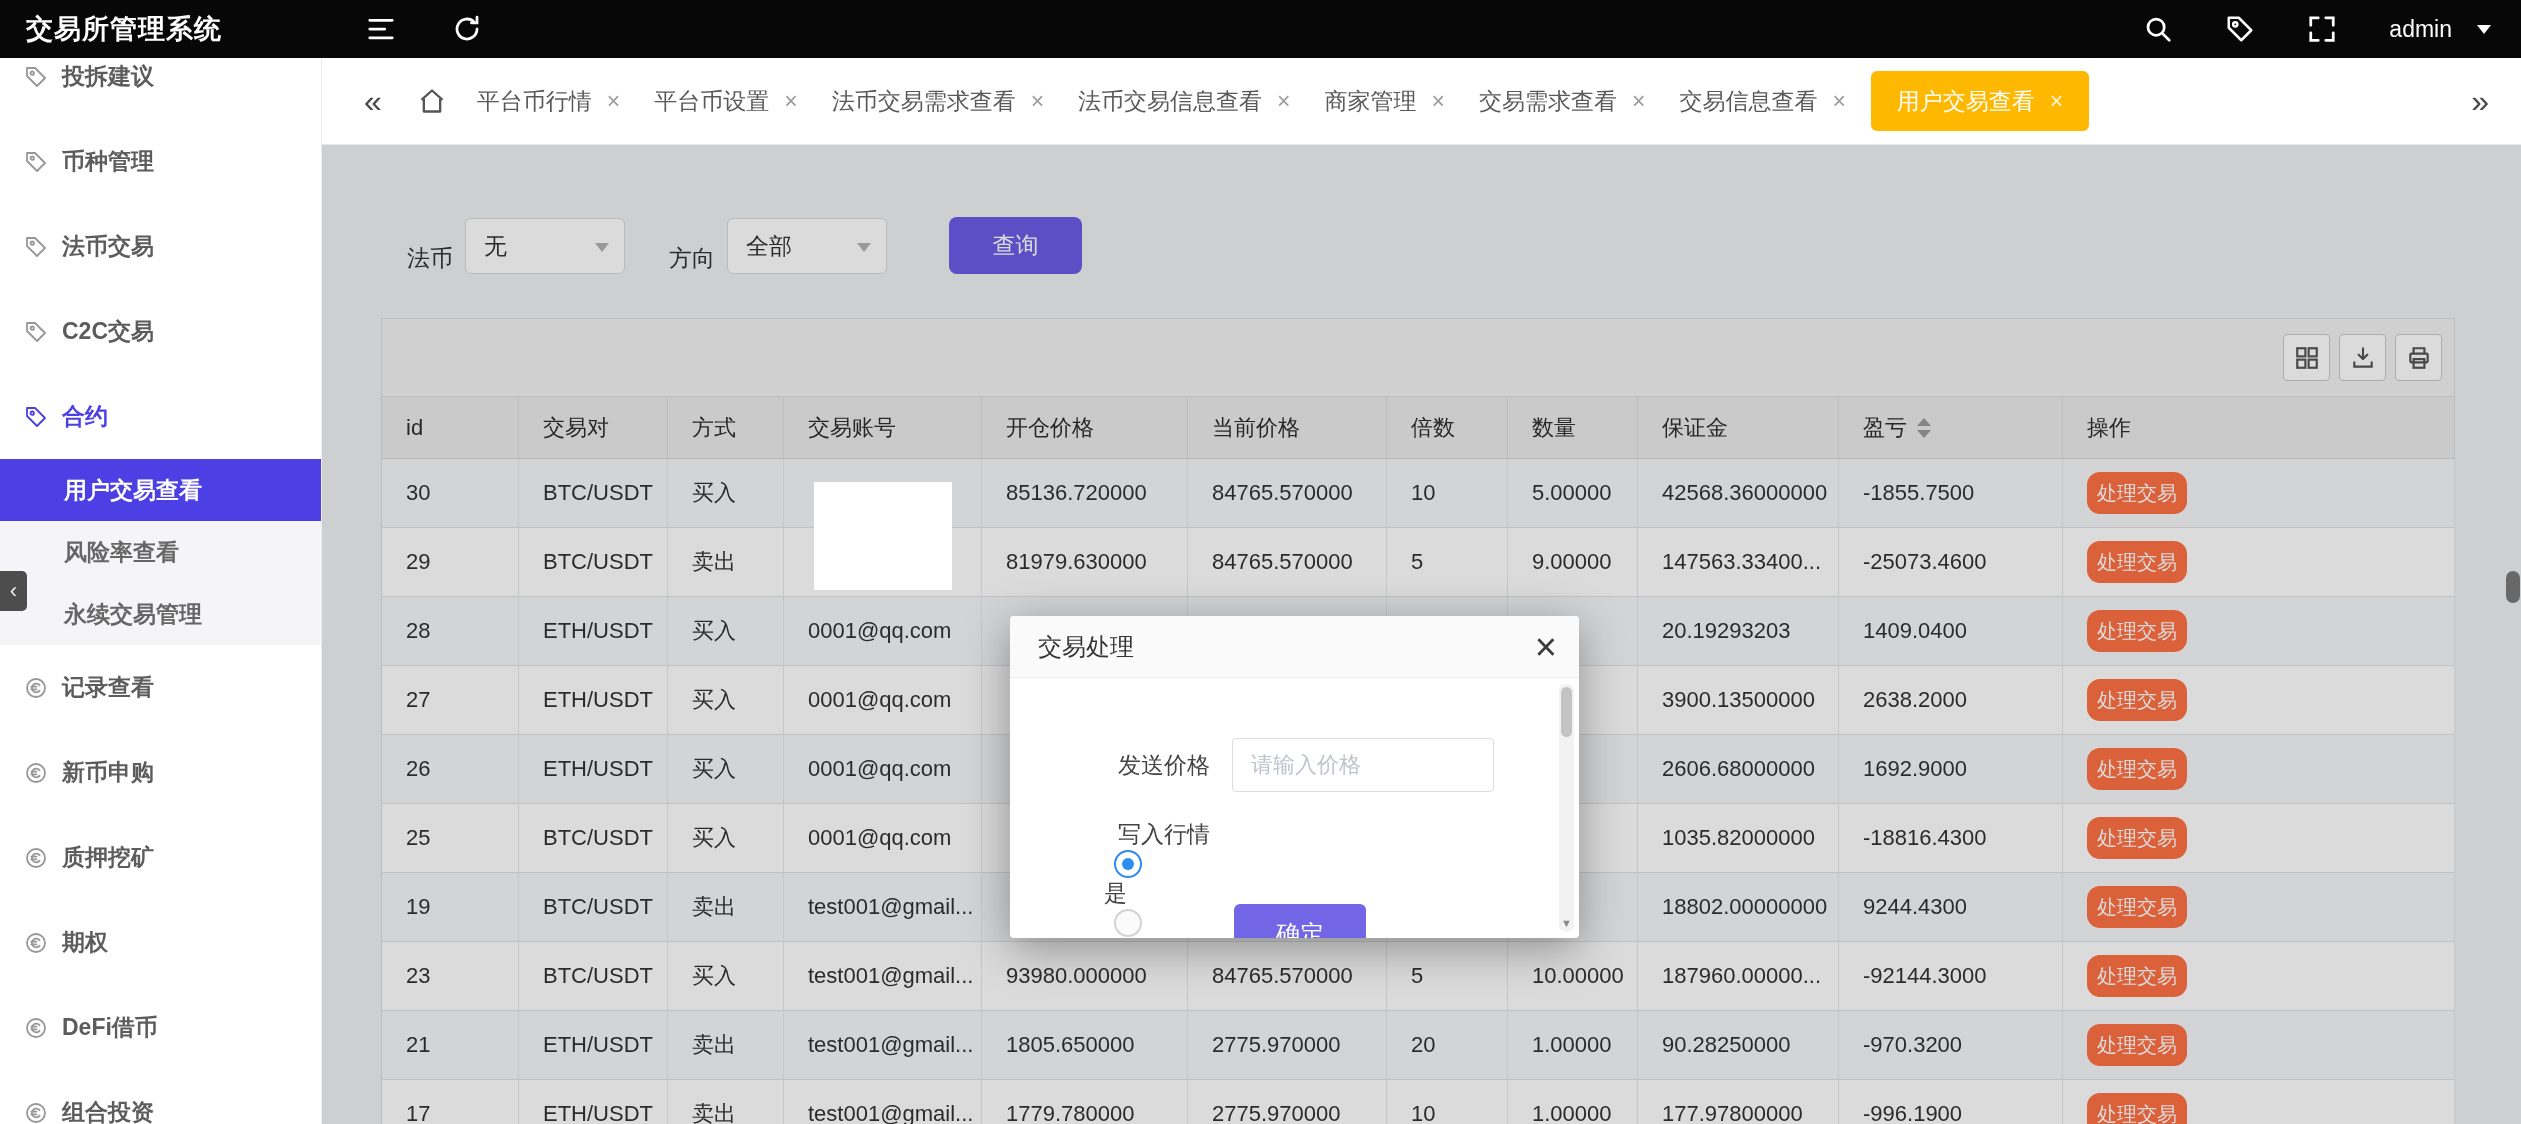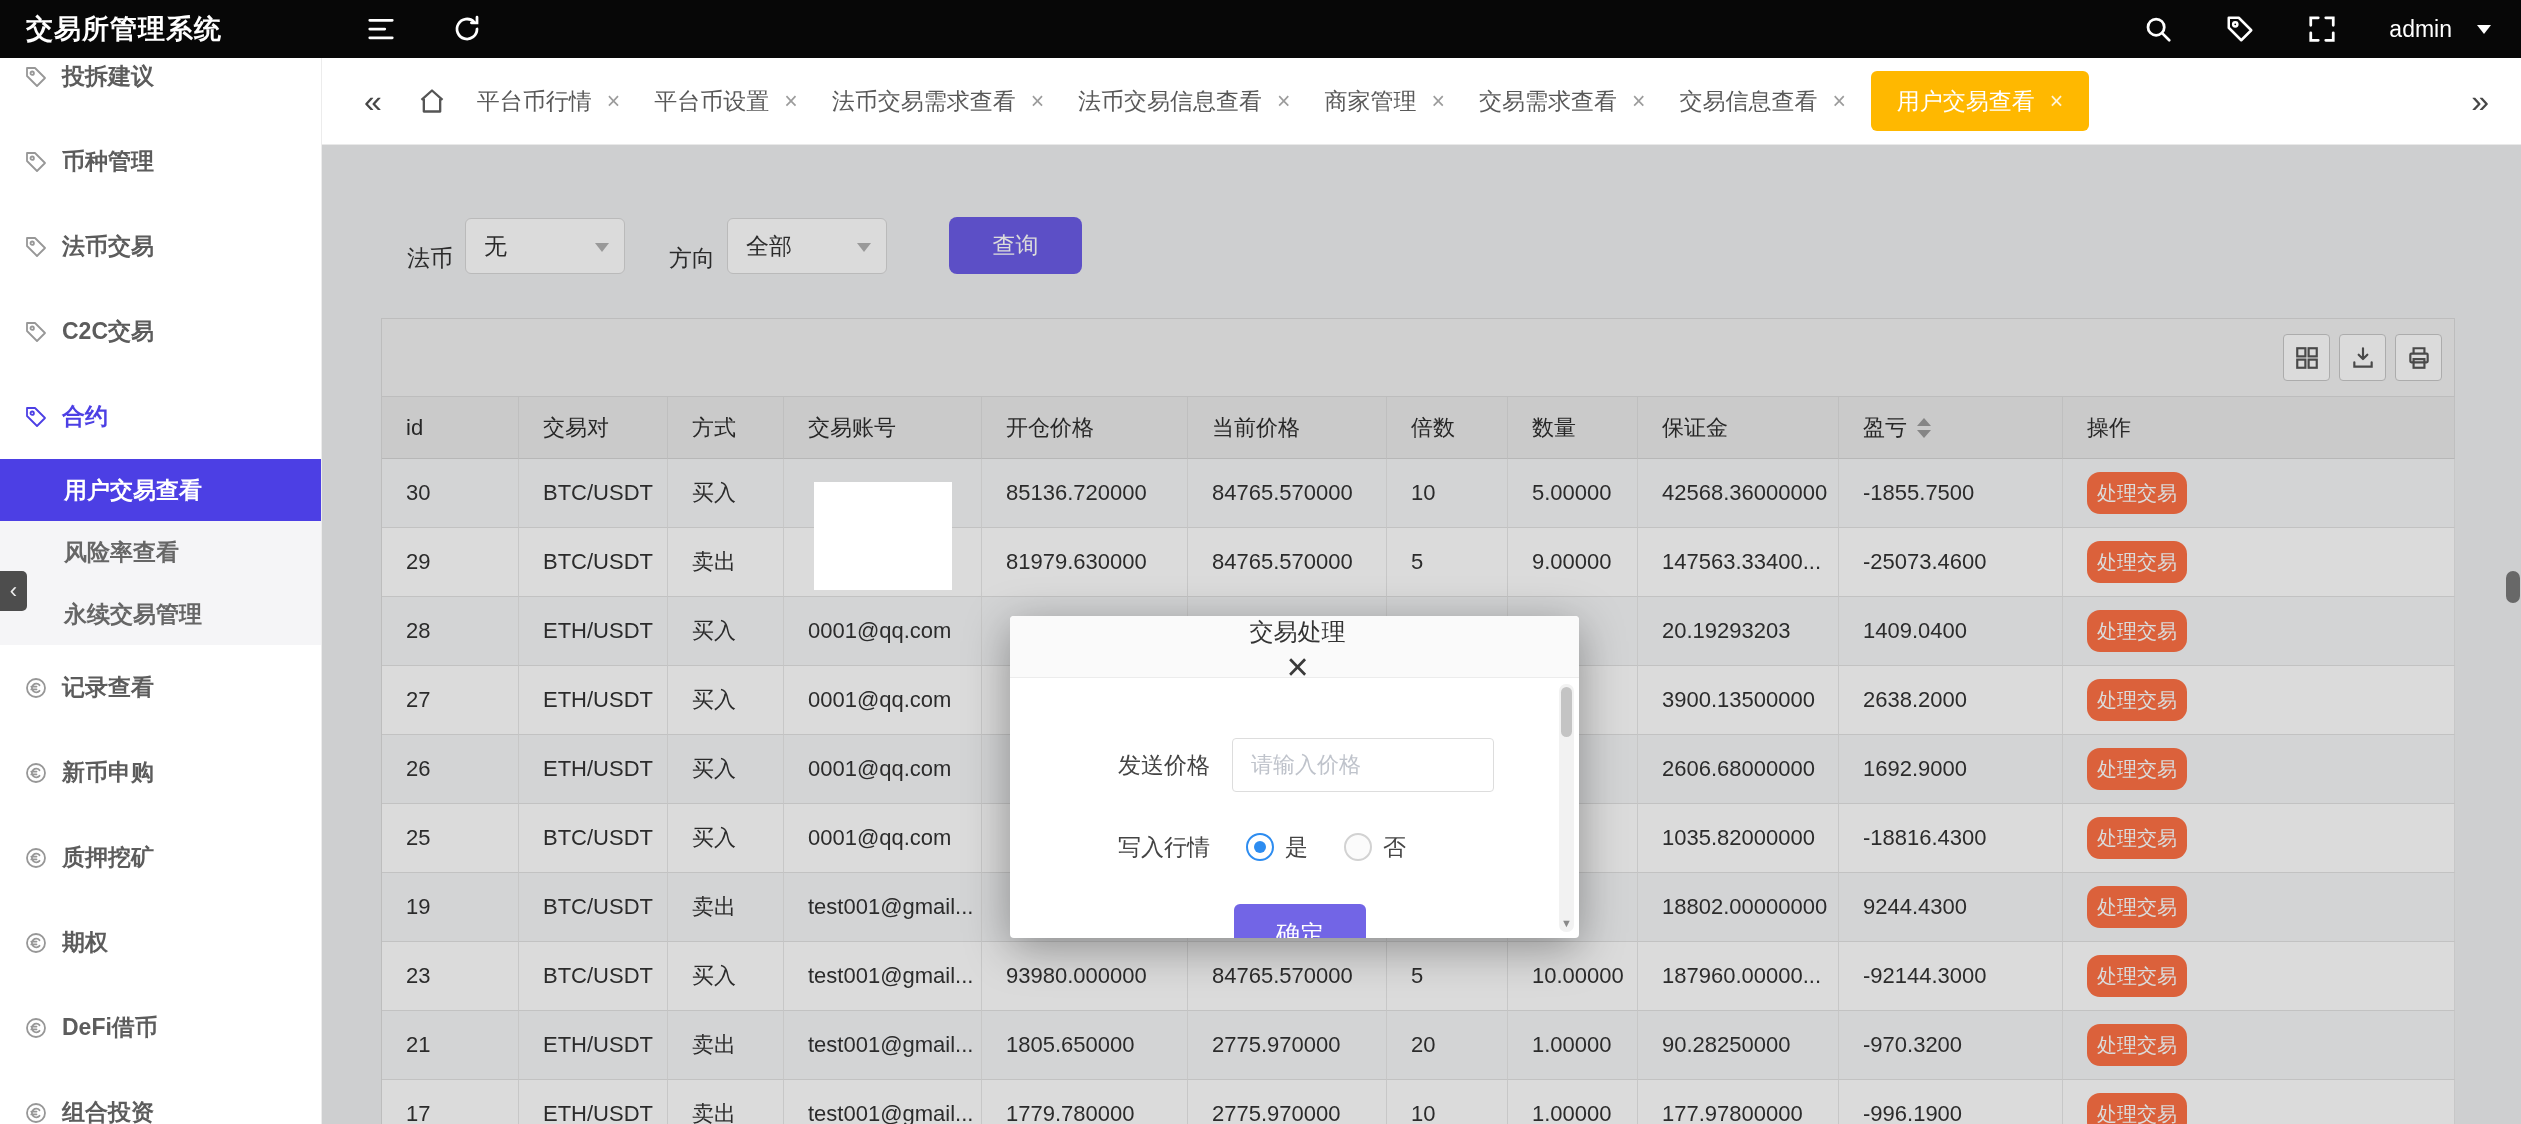--- a/index.html
+++ b/index.html
@@ -65,25 +65,25 @@
   .sort i { width:0; height:0; display:block; border-left:7px solid transparent; border-right:7px solid transparent; }
   .sort .up { border-bottom:8px solid #9b9b9b; }
   .sort .down { border-top:8px solid #9b9b9b; }
   .btn-danger { height:42px; padding:0 10px; background:var(--danger,#ff7245); color:#fff; border:none; border-radius:13px; font-size:20px; cursor:pointer; }
 
   
   .mask { position:absolute; inset:0; background:rgba(0,0,0,0.14); z-index:5; }
   .redaction { position:absolute; left:492px; top:337px; width:138px; height:108px; background:#ffffff; z-index:6; }
 
   .modal { position:absolute; left:688px; top:471px; width:569px; height:322px; background:#fff; z-index:7; border-radius:4px; box-shadow:0 10px 45px rgba(0,0,0,.35); overflow:hidden; }
-  .modal-title { height:62px; background:#fafafa; border-bottom:1px solid #ececec; display:flex; align-items:center; justify-content:space-between; padding:0 22px 0 28px; font-size:24px; color:#333;flex-direction:column; }
+  .modal-title { height:62px; background:#fafafa; border-bottom:1px solid #ececec; display:flex; align-items:center; justify-content:space-between; padding:0 22px 0 28px; font-size:24px; color:#333; }
   .modal-close { font-size:38px; color:#3a3a3a; cursor:pointer; line-height:1; font-weight:300; }
   .form-row { position:absolute; left:0; height:56px; display:flex; align-items:center; }
   .r1 { top:121px; }
-  .r2 { top:203px; }
+  .r2 { top:203px;flex-direction:column; }
   .m-label { width:200px; text-align:right; font-size:23px; color:#444; flex:none; }
   .m-input { margin-left:22px; width:262px; height:54px; border:1px solid #dddddd; border-radius:4px; padding:0 18px; font-size:22px; color:#333; outline:none; background:#fff; }
   .m-input::placeholder { color:#bfc3cb; }
   .radio { width:28px; height:28px; border-radius:50%; flex:none; display:flex; align-items:center; justify-content:center; cursor:pointer; }
   .radio.checked { border:2px solid var(--radio,#2d8cf0); background:#fff; }
   .radio.checked .rdot { width:12px; height:12px; border-radius:50%; background:var(--radio,#2d8cf0); }
   .radio.un { border:2px solid #d2d2d2; background:#fbfbfb; }
   .r2 .radio { margin-left:36px; }
   .r-label { font-size:23px; color:#444; margin-left:11px; }
   .confirm { position:absolute; left:224px; top:288px; width:132px; height:60px; background:var(--confirm,#7265e6); color:#fff; border:none; border-radius:6px; font-size:24px; cursor:pointer; }

